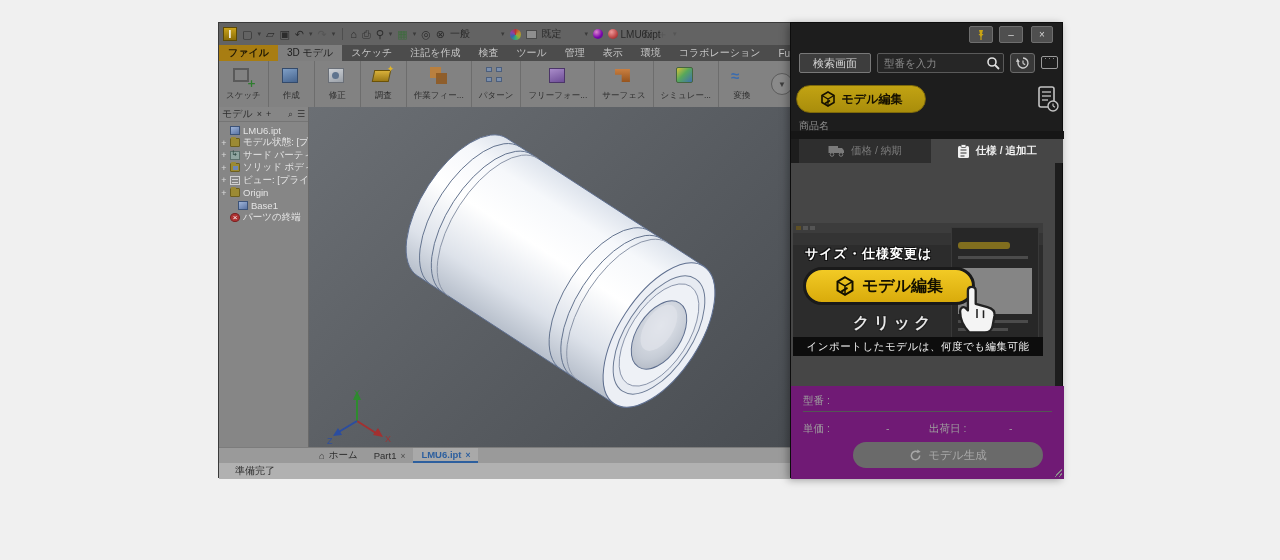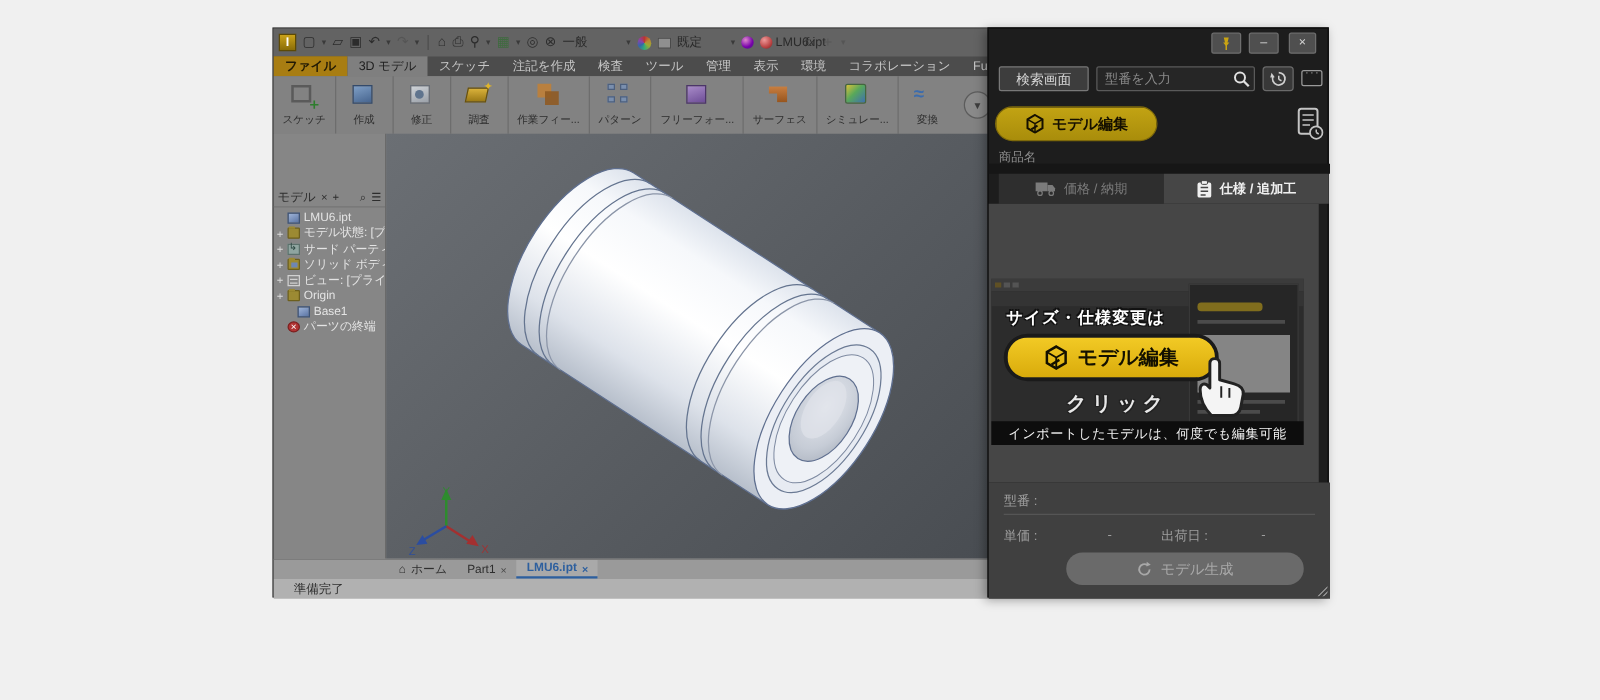--- a/index.html
+++ b/index.html
@@ -54,21 +54,21 @@
   .g-sq2 { left:9px; top:9px; width:11px; height:11px; background:#8f5a22; opacity:.9; }
   .g-pat a { position:absolute; width:6px; height:5px; background:#7a8fae; border:1px solid #4c5f7d; }
   .g-surf { left:3px; top:5px; width:15px; height:13px; background:linear-gradient(#c97f41,#96541d); clip-path:polygon(0 0,100% 0,100% 100%,45% 100%,45% 45%,0 45%); }
   .g-sim { left:2px; top:3px; width:17px; height:16px; background:linear-gradient(135deg,#d9c13a,#58a85a 45%,#3f6fb0); border:1px solid #44663f; border-radius:2px; }
   .g-wave { left:1px; top:5px; width:20px; height:13px; color:#3b6cae; font-size:15px; font-weight:bold; line-height:13px; }
   .ribbon-collapse { align-self:center; margin-left:6px; width:22px; height:22px; border:1px solid #5c5c5c; border-radius:50%;
     display:flex; align-items:center; justify-content:center; color:#3d3d3d; font-size:8px; background:#8a8a8a; }
 
   .mainrow { position:absolute; left:0; top:84px; width:100%; height:340px; display:flex; }
   .browser { width:90px; background:#868686; border-right:1px solid #6a6a6a; font-size:10px; flex:none; }
-  .browser-head { height:15px; display:flex; align-items:center; gap:4px; padding:0 3px; color:#2d2d2d; border-bottom:1px solid #757575;margin-top:44px; }
+  .browser-head { height:15px; display:flex; align-items:center; gap:4px; padding:0 3px; color:#2d2d2d; border-bottom:1px solid #757575; }
   .browser-head .hx { font-size:9px; }
   .browser-head .spacer { flex:1; }
   .tree { padding:2px 0 0 2px; }
   .trow { display:flex; align-items:center; gap:3px; height:12.5px; color:#e4e4e4; white-space:nowrap; overflow:hidden; }
   .trow .exp { width:6px; font-size:9px; color:#dcdcdc; text-align:center; flex:none; }
   .ticon { width:10px; height:9px; flex:none; position:relative; }
   .ti-part { background:linear-gradient(150deg,#9fb4d8,#5a74a4); border:1px solid #3c5378; }
   .ti-folder { background:#9c8a33; border:1px solid #6d5f1d; border-radius:1px; }
   .ti-folder::before { content:""; position:absolute; left:0; top:-2px; width:5px; height:2px; background:#9c8a33; border-radius:1px 1px 0 0; }
   .ti-folder.blue::after { content:""; position:absolute; left:2px; top:2px; width:5px; height:4px; background:#6e86b4; }
@@ -141,21 +141,21 @@
     text-shadow:1px 1px 0 #111,-1px 1px 0 #111,1px -1px 0 #111,-1px -1px 0 #111; letter-spacing:1px; }
   .bn-btn { position:absolute; left:10px; top:44px; width:172px; height:38px; border-radius:19px;
     background:linear-gradient(#f2ca25,#d9ab0b); border:3px solid #1a1a1a; display:flex; align-items:center; justify-content:center;
     gap:7px; color:#131000; font-size:16px; font-weight:bold; }
   .bn-hand { position:absolute; left:160px; top:60px; }
   .bn-click { position:absolute; left:60px; top:90px; font-size:16px; font-weight:bold; color:#e8e8e8;
     text-shadow:1px 1px 0 #222,-1px 1px 0 #222,1px -1px 0 #222,-1px -1px 0 #222; letter-spacing:4px; }
   .bn-caption { position:absolute; left:0; bottom:0; width:100%; height:19px; background:#0d0d0d;
     display:flex; align-items:center; justify-content:center; font-size:10.5px; color:#f2f2f2; letter-spacing:.5px; }
 
-  .p-fields { position:absolute; left:0; top:363px; width:273px; height:93px; background:#404040; font-size:10.5px; color:#9e9e9e; }
+  .p-fields { position:absolute; left:0; top:363px; width:273px; height:93px; background:#701a75; font-size:10.5px; color:#9e9e9e; }
   .f-partno { position:absolute; left:12px; top:8px; }
   .f-rule { position:absolute; left:12px; top:25px; width:249px; border-top:1px solid #555; }
   .f-unit-l { position:absolute; left:12px; top:36px; } .f-unit-v { position:absolute; left:95px; top:36px; }
   .f-ship-l { position:absolute; left:138px; top:36px; } .f-ship-v { position:absolute; left:218px; top:36px; }
   .p-genbtn { position:absolute; left:62px; top:56px; width:190px; height:26px; border-radius:13px; background:#6a6a6a;
     display:flex; align-items:center; justify-content:center; gap:6px; color:#a8a8a8; font-size:11.5px; }
   .p-grip { position:absolute; right:2px; bottom:2px; width:8px; height:8px;
     background:linear-gradient(135deg,transparent 50%,#8a8a8a 50%,#8a8a8a 60%,transparent 60%,transparent 75%,#8a8a8a 75%,#8a8a8a 85%,transparent 85%); }
 </style>
 </head>

